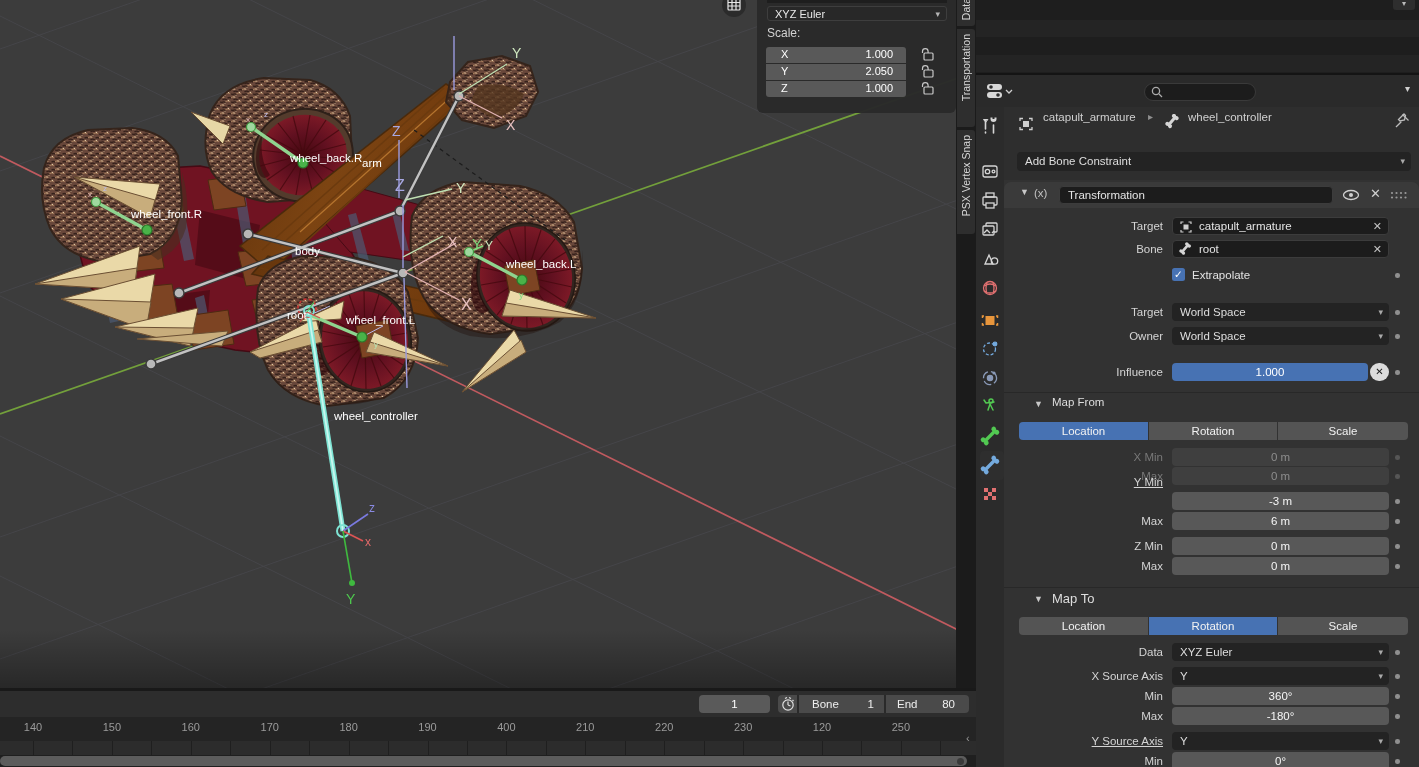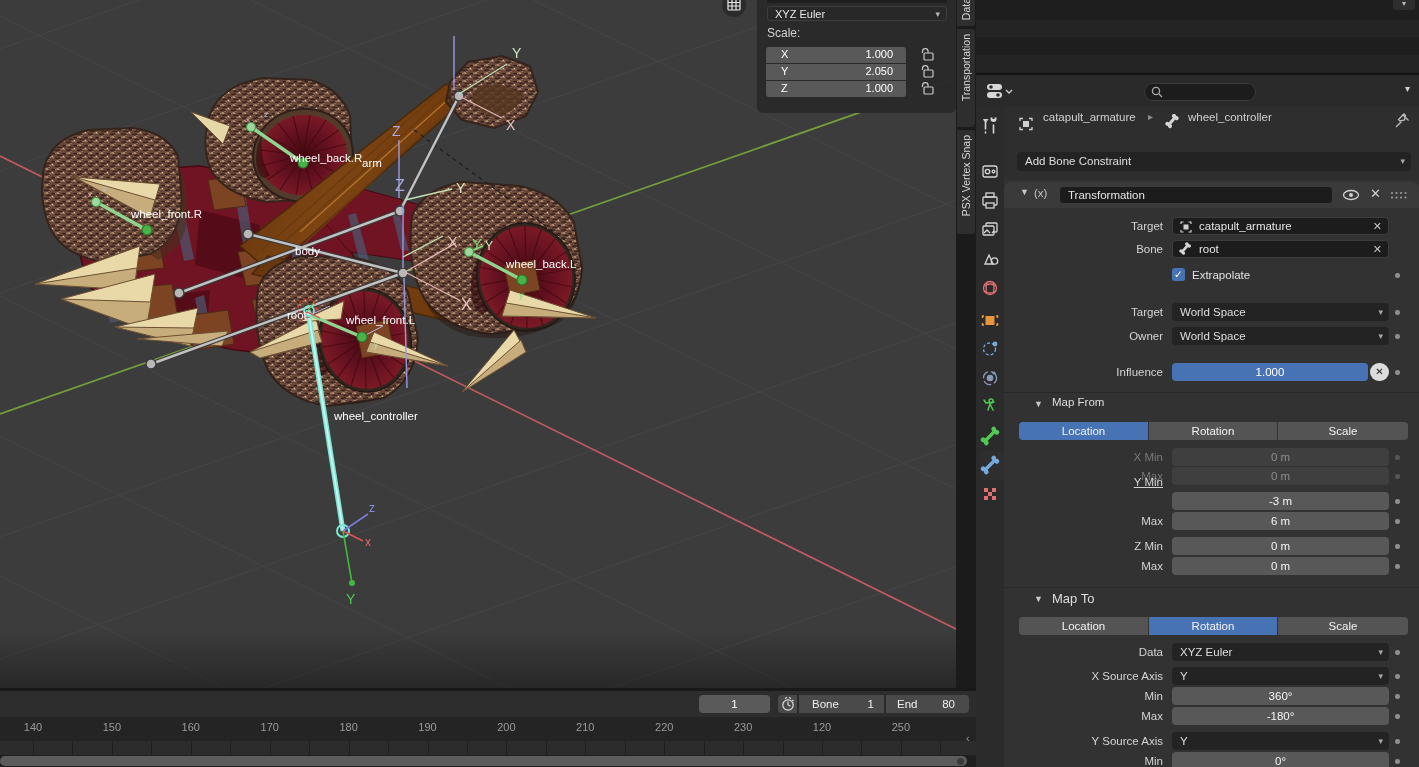--- a/index.html
+++ b/index.html
@@ -529,21 +529,21 @@
     <div class="dot" style="left:391px;top:543px;"></div>
     <div class="plabel" style="left:0;top:560px;width:159px;">X Source Axis</div>
     <div class="dd" style="left:168px;top:560px;width:217px;">Y<span class="ch">▾</span></div>
     <div class="dot" style="left:391px;top:567px;"></div>
     <div class="plabel" style="left:0;top:580px;width:159px;">Min</div>
     <div class="vf" style="left:168px;top:580px;width:217px;">360°</div>
     <div class="dot" style="left:391px;top:587px;"></div>
     <div class="plabel" style="left:0;top:600px;width:159px;">Max</div>
     <div class="vf" style="left:168px;top:600px;width:217px;">-180°</div>
     <div class="dot" style="left:391px;top:607px;"></div>
-    <div class="plabel" style="left:0;top:625px;width:159px;">Y Source Axis</div>
+    <div class="plabel" style="left:0;top:625px;width:159px;text-decoration:underline;">Y Source Axis</div>
     <div class="dd" style="left:168px;top:625px;width:217px;">Y<span class="ch">▾</span></div>
     <div class="dot" style="left:391px;top:632px;"></div>
     <div class="plabel" style="left:0;top:645px;width:159px;">Min</div>
     <div class="vf" style="left:168px;top:645px;width:217px;">0°</div>
     <div class="dot" style="left:391px;top:652px;"></div>
   </div>
 </div>
 <div class="abs" id="timeline">
   <div class="abs" style="left:0;top:-2px;width:976px;height:3px;background:#191919;"></div>
   <div class="abs" style="left:0;top:1px;width:976px;height:26px;background:#2d2d2d;"></div>
@@ -559,21 +559,21 @@
   <span class="abs" style="left:850px;top:5px;width:24px;text-align:right;color:#eee;font-size:11.5px;line-height:18px;">1</span>
   <span class="abs" style="left:897px;top:5px;color:#eee;font-size:11.5px;line-height:18px;">End</span>
   <span class="abs" style="left:925px;top:5px;width:30px;text-align:right;color:#eee;font-size:11.5px;line-height:18px;">80</span>
   <div class="abs" style="left:0;top:27px;width:976px;height:24px;background:#242424;" id="ruler">
       <span class="rnum" style="left: 33px;">140</span>
       <span class="rnum" style="left: 111.9px;">150</span>
       <span class="rnum" style="left: 190.8px;">160</span>
       <span class="rnum" style="left: 269.7px;">170</span>
       <span class="rnum" style="left: 348.6px;">180</span>
       <span class="rnum" style="left: 427.5px;">190</span>
-      <span class="rnum" style="left: 506.4px;">200</span>
+      <span class="rnum" style="left: 506.4px;">400</span>
       <span class="rnum" style="left: 585.3px;">210</span>
       <span class="rnum" style="left: 664.2px;">220</span>
       <span class="rnum" style="left: 743.1px;">230</span>
       <span class="rnum" style="left: 822px;">120</span>
       <span class="rnum" style="left: 900.9px; text-align: right;">250</span>
     </div>
   <div class="abs" style="left:0;top:51px;width:976px;height:14px;background:#2c2c2c;" id="ticks">
       <div class="tick" style="left: 33px;"></div>
       <div class="tick" style="left: 72.45px;"></div>
       <div class="tick" style="left: 111.9px;"></div>

